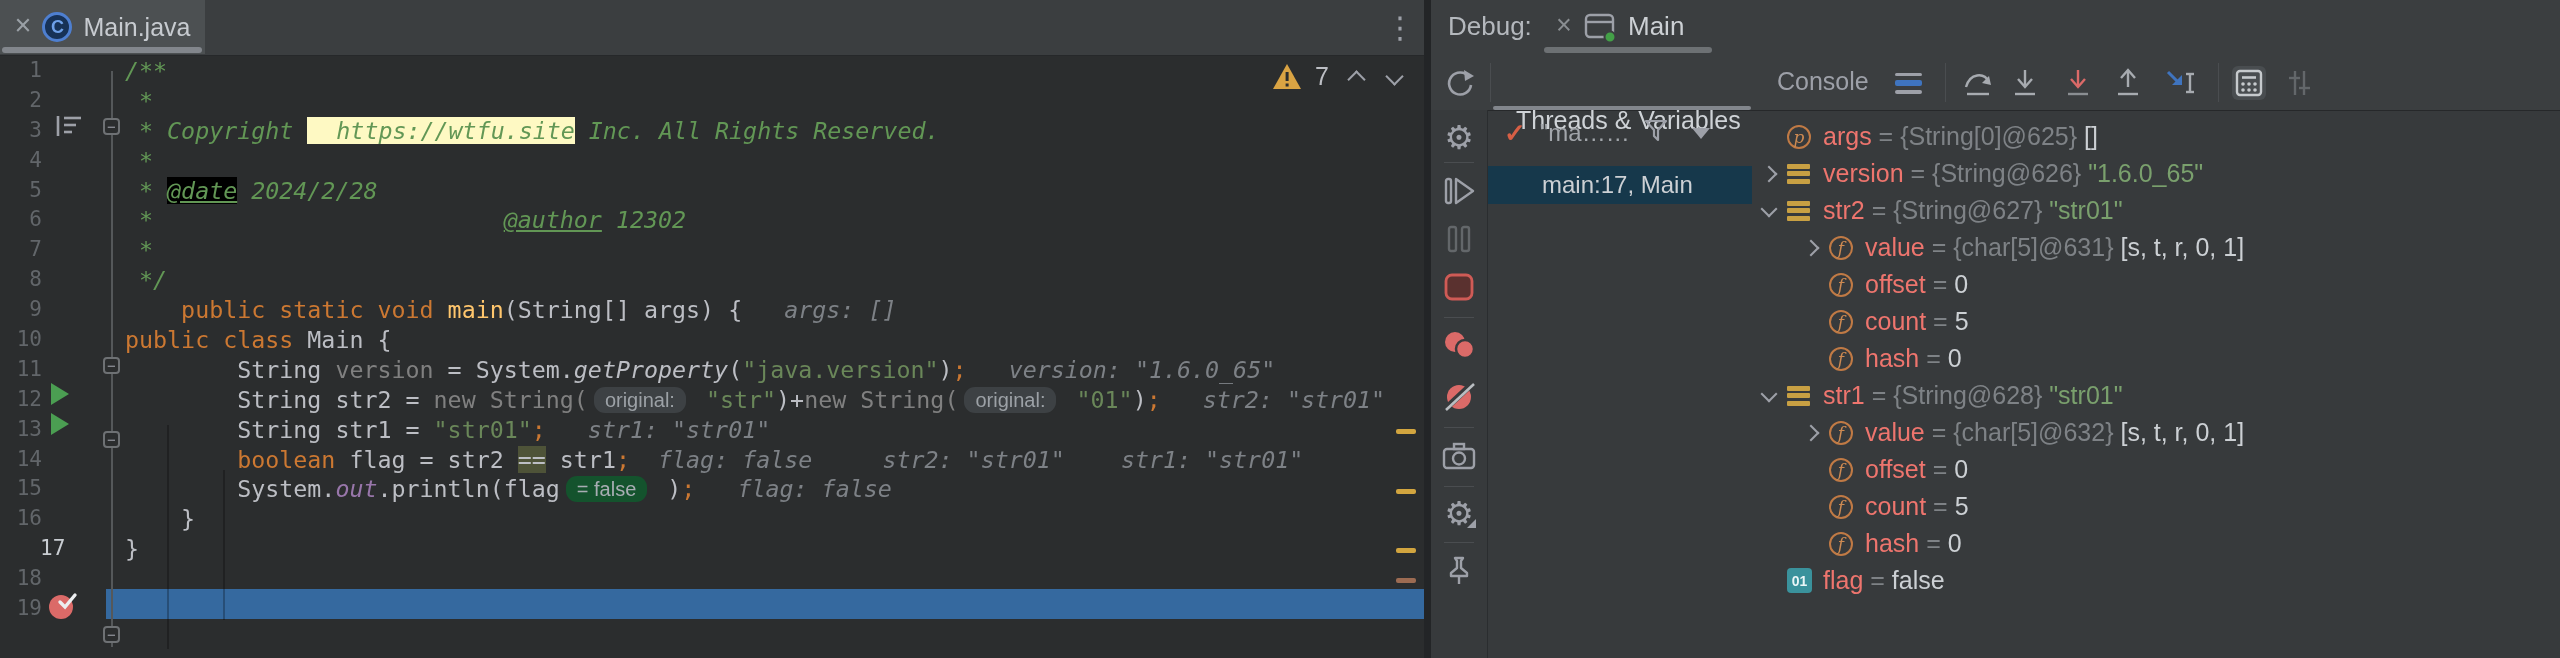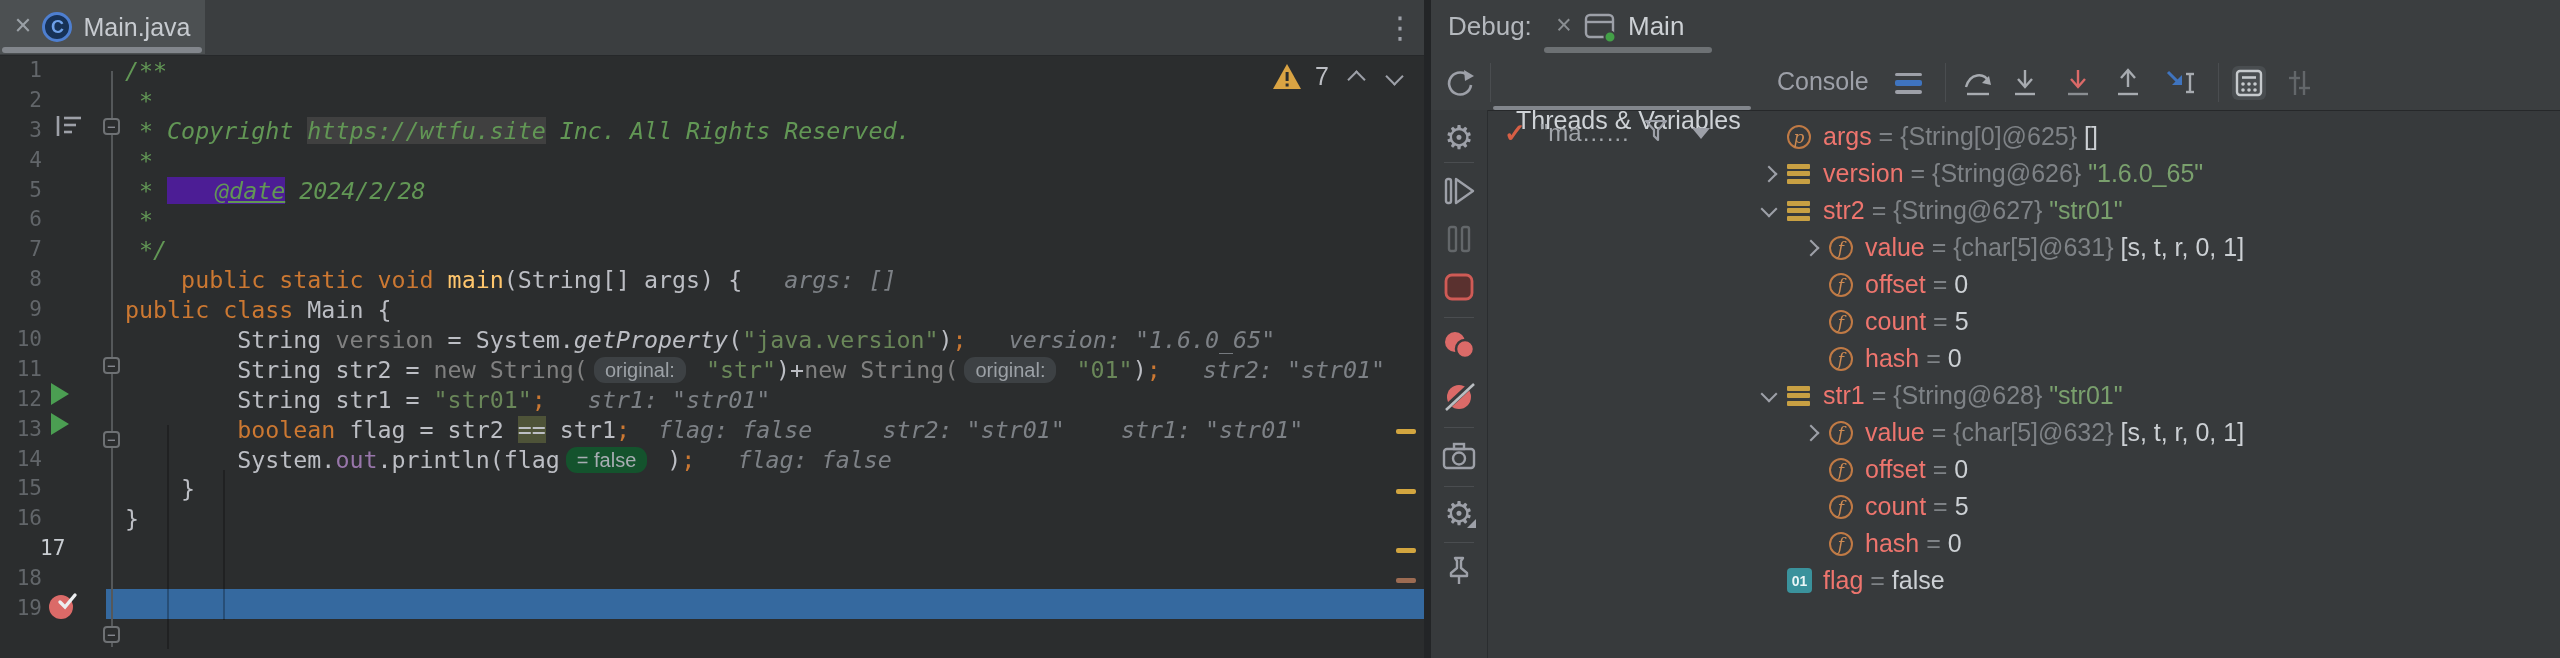--- a/index.html
+++ b/index.html
@@ -19,30 +19,30 @@
   .exec-line{position:absolute;left:106px;top:534px;width:1318px;height:30px;background:#35699f;}
   .guide{position:absolute;width:2px;background:rgba(0,0,0,0.25);}
   .gutter{position:absolute;left:0;top:1px;width:42px;}
   .gut-num{height:29.9px;text-align:right;color:#62666a;font-family:"DejaVu Sans Mono",monospace;font-size:21px;line-height:29.9px;}
   .gut-num.cur{color:#c9cdd2;margin-left:40px;}
   .fold-line{position:absolute;left:111px;top:16px;width:2px;height:576px;background:#55585a;}
   .fold-box{position:absolute;left:103px;width:17px;height:17px;border:2px solid #6e7174;border-radius:4px;background:#2b2d2e;color:#9da0a8;font-size:15px;line-height:13px;text-align:center;box-sizing:border-box;}
   .code-lines{position:absolute;left:0;top:1px;width:1424px;}
   .code-line{height:29.9px;line-height:29.9px;white-space:pre;padding-left:125px;font-family:"DejaVu Sans Mono",monospace;font-size:23.3px;}
   .sg-cm{color:#629755;font-style:italic;}
-  .sg-cmi{color:#629755;font-style:italic;background:#404040;}
+  .sg-cmi{color:#629755;font-style:italic;background:#fef9c3;padding-left:29px;}
   .sg-tag{color:#629755;font-style:italic;text-decoration:underline;}
-  .sg-tagh{color:#629755;font-style:italic;text-decoration:underline;background:#4c1d95;padding-left:48px;}
+  .sg-tagh{color:#629755;font-style:italic;text-decoration:underline;background:#000000;}
   .sg-k{color:#cc7832;}
   .sg-t{color:#bcbec4;}
   .sg-g{color:#808080;}
   .sg-s{color:#6a8759;}
   .sg-m{color:#ffc66d;}
   .sg-it{color:#bcbec4;font-style:italic;}
-  .sg-sf{color:#9876aa;}
+  .sg-sf{color:#9876aa;font-style:italic;}
   .sg-hl{color:#bcbec4;background:#4e5338;}
   .sg-semi{color:#cc7832;}
   .sg-h{color:#7d8186;font-style:italic;}
   .chip{display:inline-block;background:#3d4144;color:#9ca1a6;border-radius:11px;padding:0 11px;margin:0 6px;font-family:"Liberation Sans",sans-serif;font-size:20px;font-style:normal;line-height:26px;vertical-align:1px;}
   .chip-dark{background:#14532d;color:#a8adb3;}
   .gut-icons span,.gut-icons div{position:absolute;}
   .warn-widget{position:absolute;left:1272px;top:62px;display:flex;align-items:center;gap:13px;}
   .warn-count{color:#bcbec4;font-size:25px;}
   .chev{width:11px;height:11px;border-right:2.4px solid #9da0a8;border-bottom:2.4px solid #9da0a8;display:inline-block;}
   .chev.up{transform:rotate(-135deg);margin-top:6px;}
@@ -146,20 +146,21 @@
           <div class="gut-num cur">17</div>
           <div class="gut-num">18</div>
           <div class="gut-num">19</div>
         </div>
       <div class="code-lines" id="code-lines">
           <div class="code-line"><span class="sg-cm">/**</span></div>
           <div class="code-line"><span class="sg-cm"> *</span></div>
           <div class="code-line"><span class="sg-cm"> * Copyright </span><span class="sg-cmi">https://wtfu.site</span><span class="sg-cm"> Inc. All Rights Reserved.</span></div>
           <div class="code-line"><span class="sg-cm"> *</span></div>
           <div class="code-line"><span class="sg-cm"> * </span><span class="sg-tagh">@date</span><span class="sg-cm"> 2024/2/28</span></div>
+          <div class="code-line"><span class="sg-cm"> *                         </span><span class="sg-tag">@author</span><span class="sg-cm"> 12302</span></div>
           <div class="code-line"><span class="sg-cm"> *</span></div>
           <div class="code-line"><span class="sg-cm"> */</span></div>
           <div class="code-line"><span class="sg-t">    </span><span class="sg-k">public static void </span><span class="sg-m">main</span><span class="sg-t">(String[] args) {</span><span class="sg-h">   args: []</span></div>
           <div class="code-line"><span class="sg-k">public class </span><span class="sg-t">Main {</span></div>
           <div class="code-line"><span class="sg-t">        String </span><span class="sg-g">version</span><span class="sg-t"> = System.</span><span class="sg-it">getProperty</span><span class="sg-t">(</span><span class="sg-s">"java.version"</span><span class="sg-t">)</span><span class="sg-semi">;</span><span class="sg-h">   version: "1.6.0_65"</span></div>
           <div class="code-line"><span class="sg-t">        String str2 = </span><span class="sg-g">new String(</span><span class="chip">original:</span><span class="sg-s"> "str"</span><span class="sg-t">)+</span><span class="sg-g">new String(</span><span class="chip">original:</span><span class="sg-s"> "01"</span><span class="sg-t">)</span><span class="sg-semi">;</span><span class="sg-h">   str2: "str01"</span></div>
           <div class="code-line"><span class="sg-t">        String str1 = </span><span class="sg-s">"str01"</span><span class="sg-semi">;</span><span class="sg-h">   str1: "str01"</span></div>
           <div class="code-line"><span class="sg-t">        </span><span class="sg-k">boolean</span><span class="sg-t"> flag = str2 </span><span class="sg-hl">==</span><span class="sg-t"> str1</span><span class="sg-semi">;</span><span class="sg-h">  flag: false     str2: "str01"    str1: "str01"</span></div>
           <div class="code-line"><span class="sg-t">        System.</span><span class="sg-sf">out</span><span class="sg-t">.println(flag</span><span class="chip chip-dark">= false</span><span class="sg-t"> )</span><span class="sg-semi">;</span><span class="sg-h">   flag: false</span></div>
           <div class="code-line"><span class="sg-t">    }</span></div>
@@ -390,20 +391,23 @@
       <div class="thread-row">
         <span class="thread-check">✓</span>
         <span class="thread-name">"ma……</span>
         <span class="thread-funnel">
           <svg width="24" height="24" viewBox="0 0 24 24">
               <polygon points="2,2 22,2 14,11 14,21 10,17 10,11" fill="none" stroke="#9da0a8" stroke-width="2.2" stroke-linejoin="round"></polygon>
             </svg>
         </span>
         <span class="thread-dd"></span>
       </div>
+      <div class="frame-row">
+        <span class="frame-label">main:17, Main</span>
+      </div>
     </div>
 
     <div class="tree" id="var-tree">
         <div class="tree-row">
           <span class="chev-slot"></span>
           <span class="icon-slot">
             <span class="ic-circle">p</span>
           </span>
           <span class="t-name">args</span>
           <span class="t-gray"> = </span>

